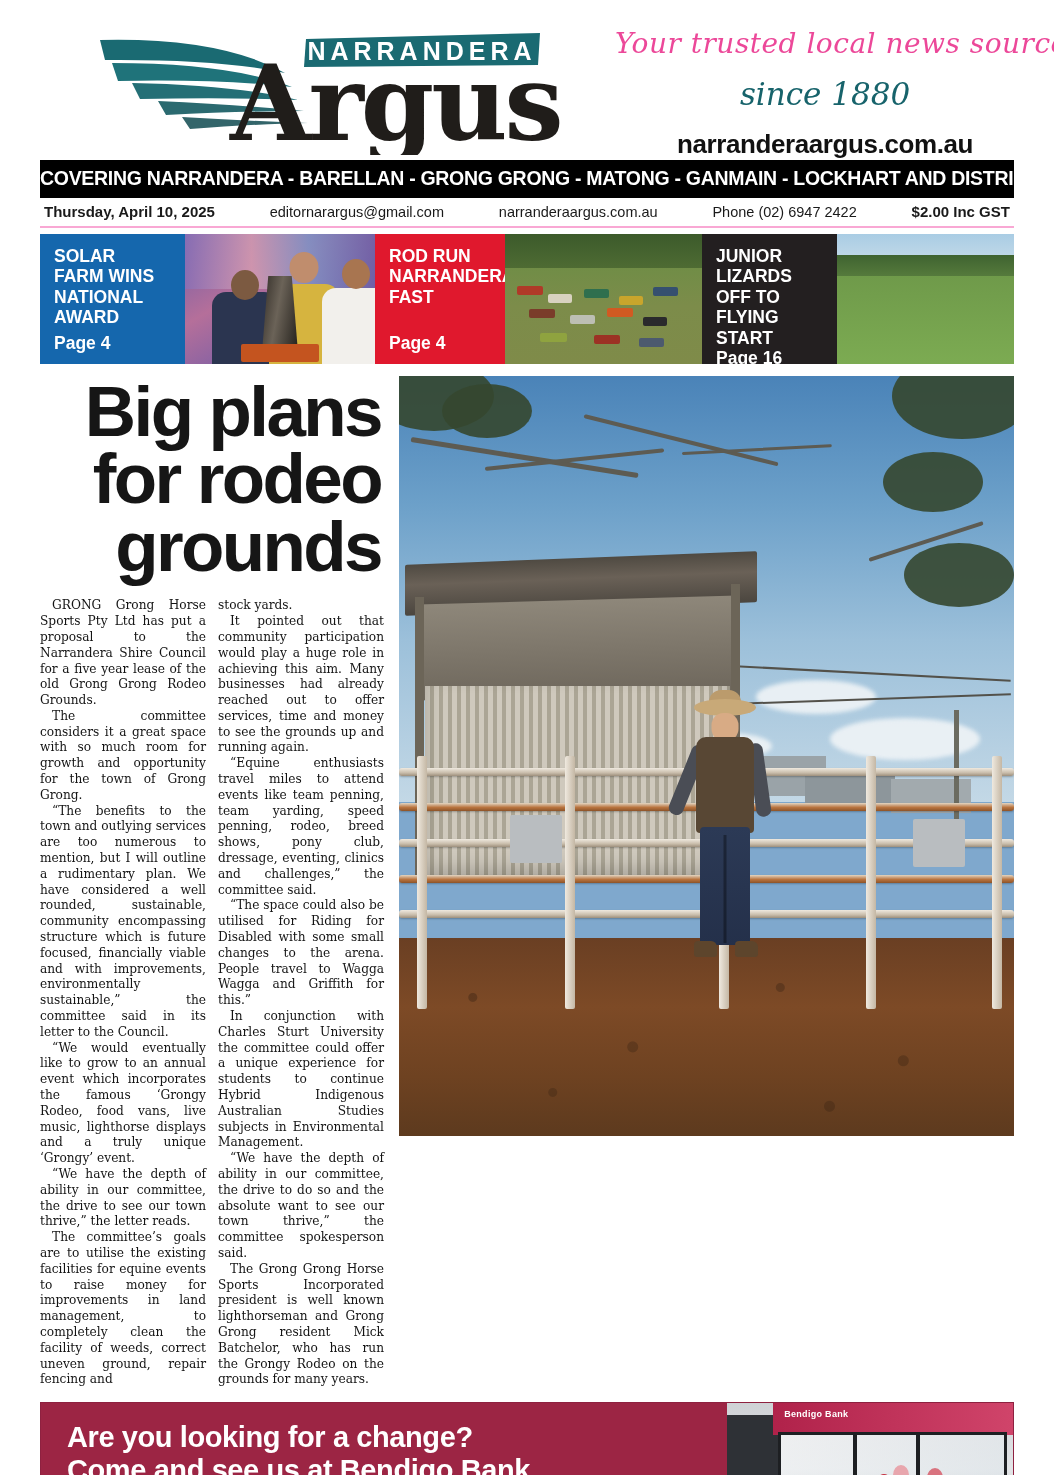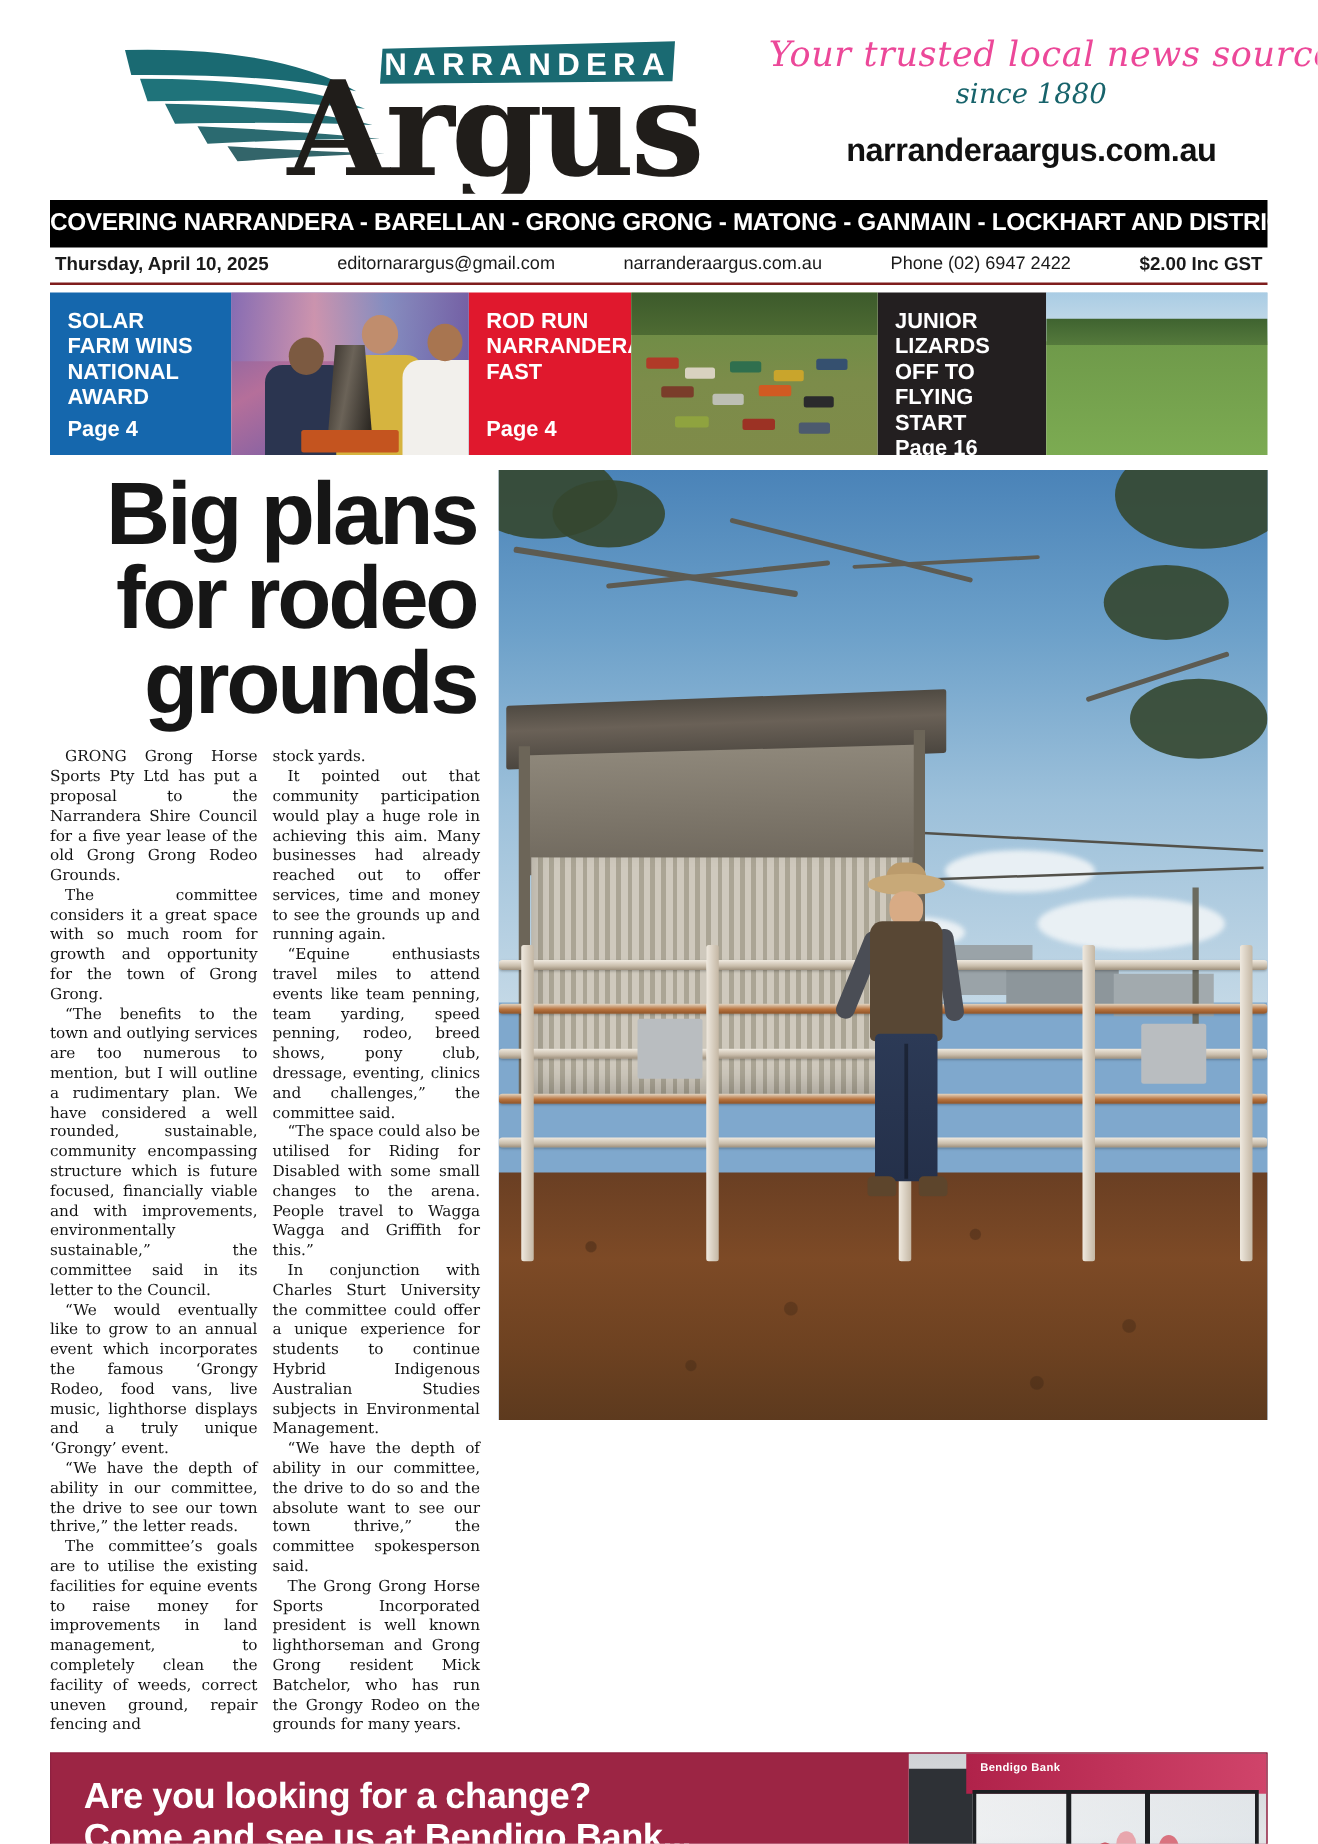--- a/index.html
+++ b/index.html
@@ -20,37 +20,37 @@
   .tagline-block {
     position: absolute; left: 575px; top: 28px; width: 420px; text-align: center;
   }
   .tagline-1 {
     font-family: "DejaVu Serif", serif;
     font-style: italic; font-size: 28px; color: #ec4899;
     letter-spacing: 0.5px; line-height: 1.15; white-space: nowrap;
   }
   .tagline-2 {
     font-family: "DejaVu Serif", serif;
-    font-style: italic; font-size: 22px; color: #17636b; margin-top: 3px;
+    font-style: italic; font-size: 31px; color: #17636b; margin-top: 16px;
   }
   .site-url {
     font-family: "Liberation Sans", sans-serif;
     font-weight: bold; font-size: 26px; color: #111; margin-top: 17px;
     letter-spacing: -0.4px;
   }
 
   
   .covering-bar {
     background: #000000; color: #fff;
     font-weight: bold; font-size: 19.5px; letter-spacing: -0.3px;
     text-align: center; padding: 7px 0 8px; white-space: nowrap;
   }
   .info-bar {
-    display: flex; align-items: flex-start; justify-content: space-between;
-    border-bottom: 2px solid #7f1d1d;
+    display: flex; align-items: center; justify-content: space-between;
+    border-bottom: 2px solid #f9a8d4;
     padding: 5px 4px 6px; font-size: 14.5px; color: #1a1a1a;
   }
   .info-date { font-weight: bold; font-size: 15px; }
   .info-price { font-weight: bold; font-size: 15px; }
 
   
   .teasers { display: flex; height: 130px; margin-top: 6px; }
   .teaser-text {
     color: #fff; padding: 12px 0 10px 14px;
     display: flex; flex-direction: column; justify-content: space-between;

